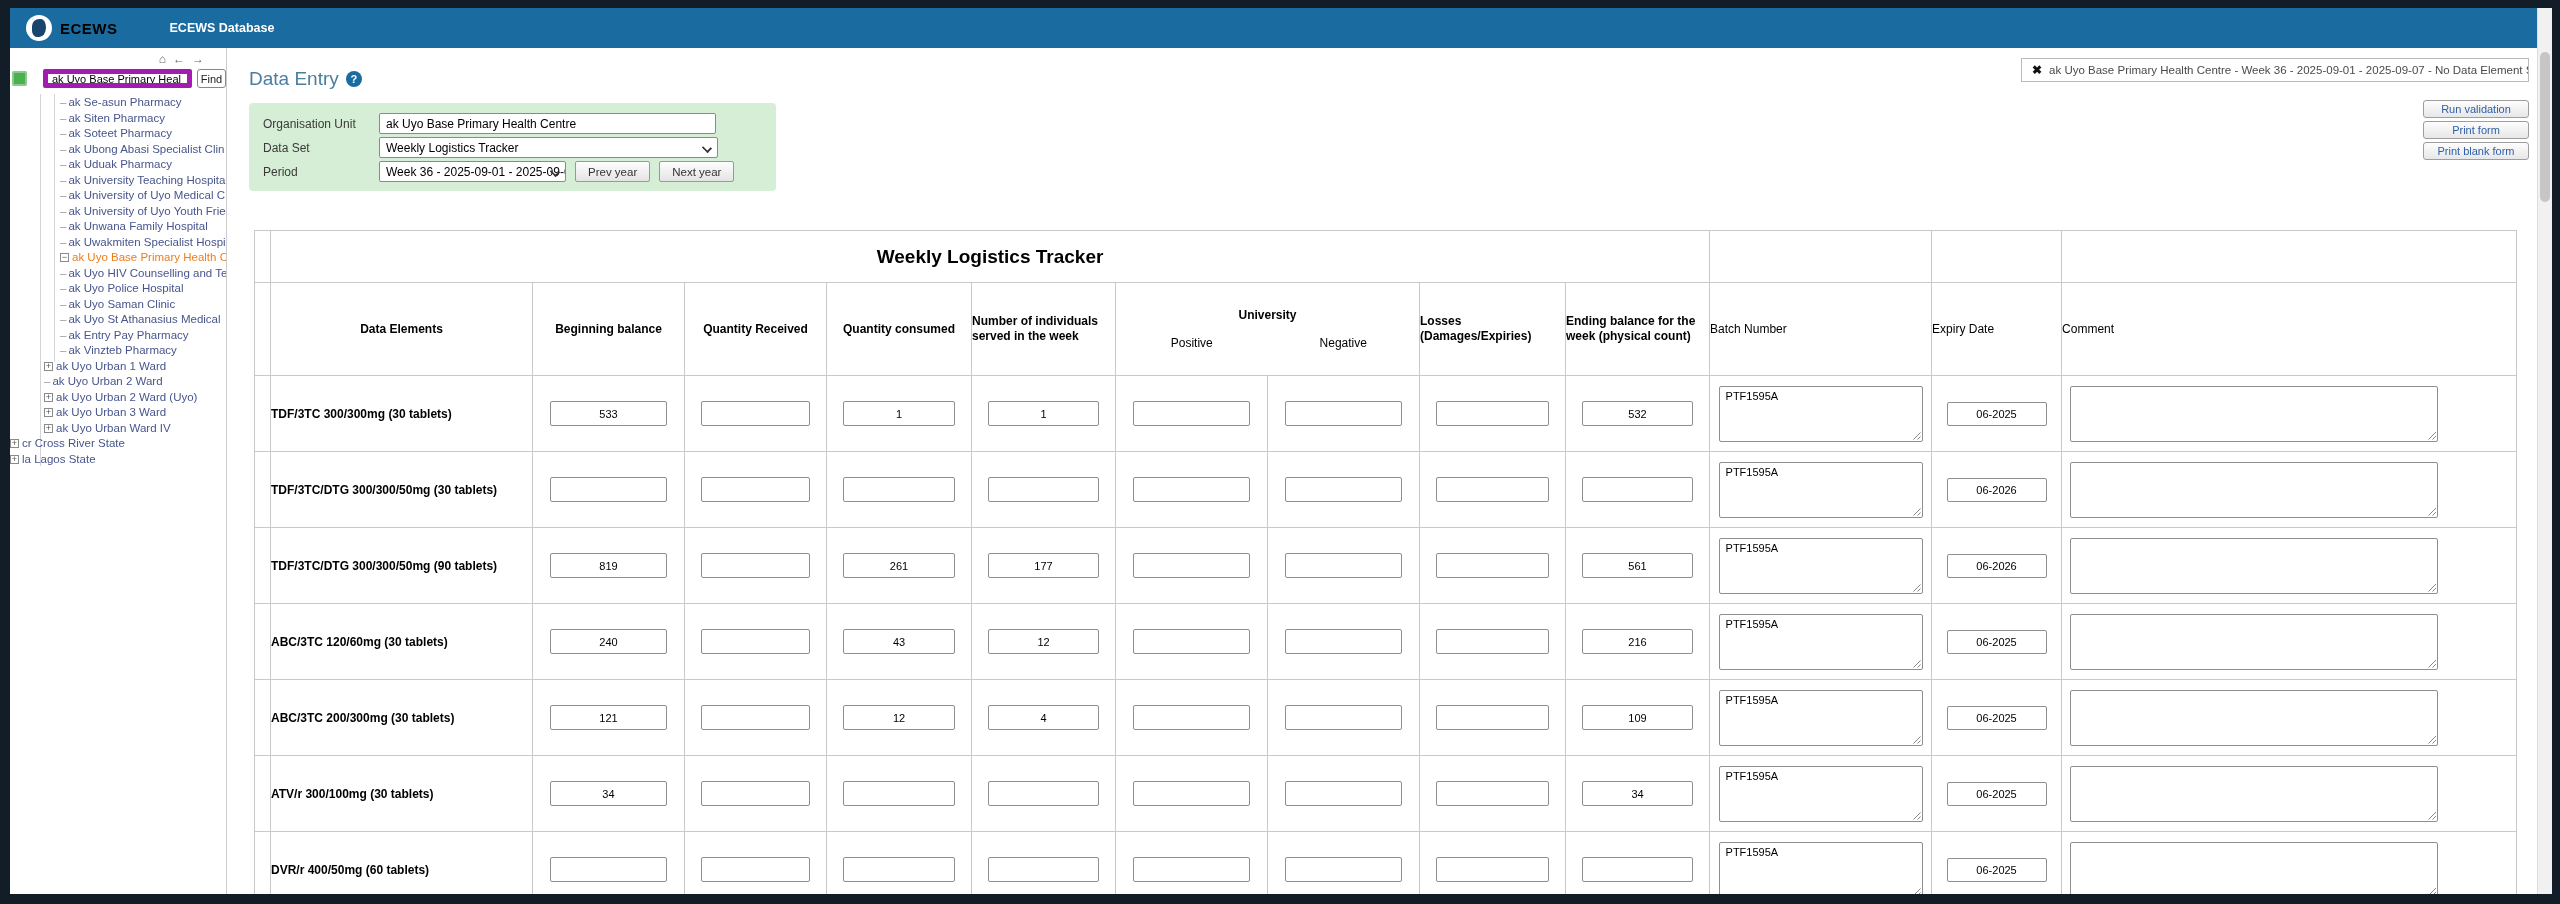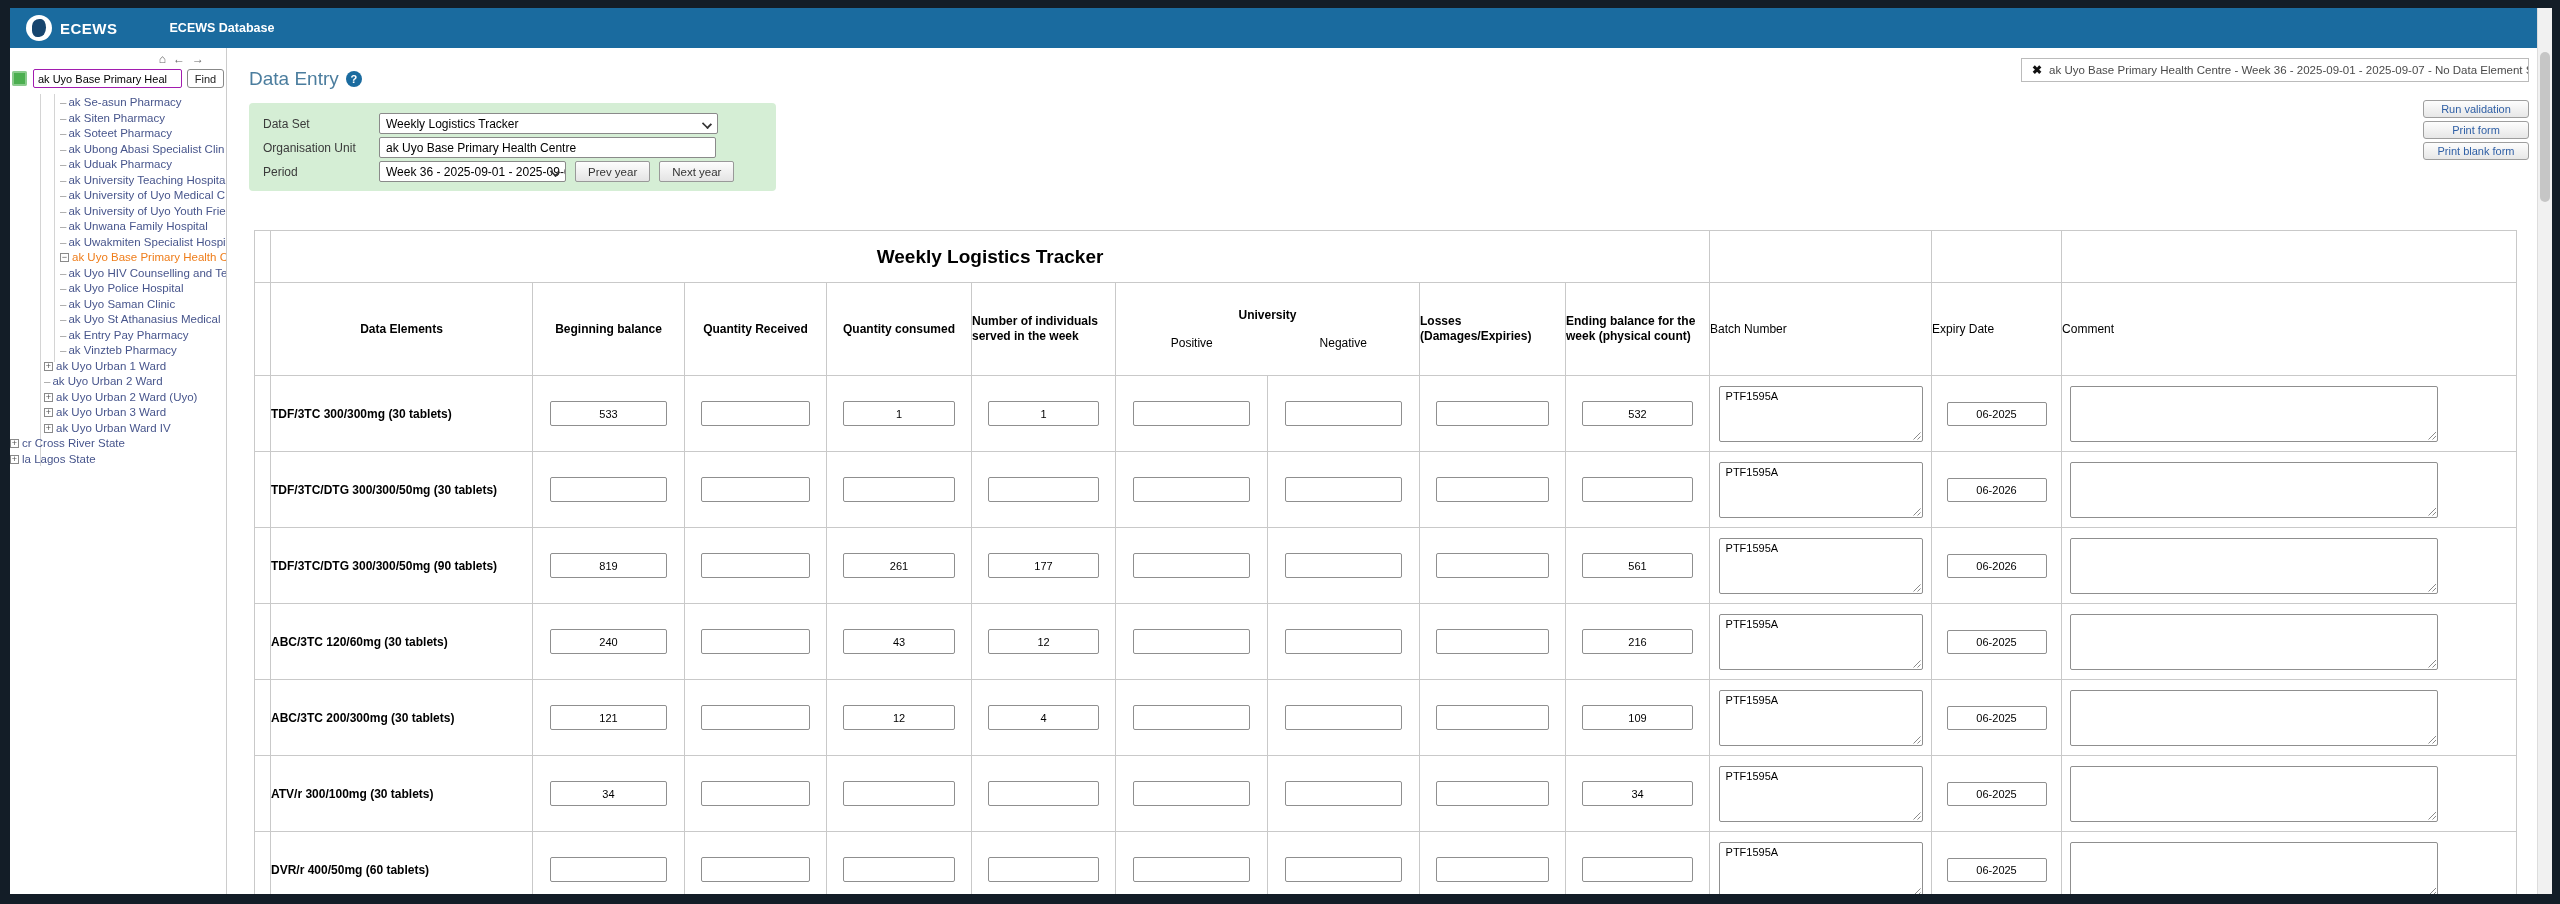--- a/index.html
+++ b/index.html
@@ -6,40 +6,40 @@
   html,body { width:2560px; height:904px; overflow:hidden; }
   body { background:#131d27; position:relative; font-family:"Liberation Sans", sans-serif; }
 
   .app { position:absolute; left:10px; top:8px; right:8px; bottom:10px; background:#fff; overflow:hidden; }
 
   
   .topbar { position:absolute; left:0; top:0; right:15px; height:40px; background:#1a6b9f; display:flex; align-items:center; }
   .brand { display:flex; align-items:center; margin-left:16px; }
   .brand-circle { width:26px; height:26px; background:#fff; border-radius:50%; position:relative; overflow:hidden; }
   .brand-globe { position:absolute; left:6px; top:4px; width:14px; height:18px; background:#17456e; border-radius:60% 40% 55% 45% / 45% 55% 60% 40%; }
-  .brand-text { color:#ffffff; font-weight:bold; font-size:15px; letter-spacing:.5px; margin-left:8px; }
+  .brand-text { color:#000000; font-weight:bold; font-size:15px; letter-spacing:.5px; margin-left:8px; }
   .app-title { color:#fff; font-weight:bold; font-size:12.5px; margin-left:52px; }
   .top-right { margin-left:auto; display:flex; align-items:center; }
   .search-apps { width:190px; background:transparent; border:none; border-bottom:1px solid rgba(255,255,255,.55); color:#e6f1f8; font-size:12px; padding:3px 2px; outline:none; }
   .search-apps::placeholder { color:#c9dfee; }
   .grid-icon { width:19px; height:19px; margin-left:22px; display:grid; grid-template-columns:repeat(3,1fr); grid-template-rows:repeat(3,1fr); gap:2px; }
   .grid-icon i { background:#fff; border-radius:1px; }
   .avatar { width:30px; height:30px; border-radius:50%; background:#a9a9a9; color:#fff; font-weight:bold; font-size:12px; display:flex; align-items:center; justify-content:center; margin-left:20px; margin-right:140px; }
 
   
   .scrollbar { position:absolute; top:0; right:0; width:15px; bottom:0; background:#f1f1f1; border-left:1px solid #ddd; }
   .scroll-thumb { position:absolute; left:2px; right:2px; top:44px; height:150px; background:#c6c6c6; border-radius:6px; }
 
   
   .sidebar { position:absolute; left:0; top:40px; width:217px; bottom:0; background:#fff; border-right:1px solid #ccc; overflow:hidden; }
   .nav-icons { display:flex; justify-content:flex-end; gap:7px; padding:4px 22px 0 0; color:#666; font-size:12px; }
   .nav-icons span { cursor:pointer; }
   .find-row { display:flex; align-items:center; margin:3px 0 4px 2px; }
   .ou-mode-icon { width:15px; height:15px; background:#4caf50; border-radius:2px; box-shadow:inset 0 0 0 2px rgba(255,255,255,.35); flex:none; }
-  .find-input { width:149px; height:19px; border:1px solid #a21caf; border-radius:2px; font-size:11px; padding:0 4px; margin-left:6px; }
+  .find-input { width:149px; height:19px; border:5px solid #a21caf; border-radius:2px; font-size:11px; padding:0 4px; margin-left:16px; }
   .find-btn { height:19px; width:37px; margin-left:5px; border:1px solid #888; border-radius:3px; background:#fff; font-size:11px; color:#222; }
   .tree { position:relative; padding-top:3px; }
   .guide { position:absolute; width:1px; background:#d4d4d4; }
   .g1 { left:30px; top:2px; height:372px; }
   .g2 { left:44px; top:2px; height:268px; }
   .tree-item { height:15.5px; line-height:15.5px; font-size:11.5px; color:#47558c; white-space:nowrap; overflow:hidden; cursor:pointer; position:relative; }
   .tree-item.lvl3 { padding-left:50px; }
   .tree-item.lvl2 { padding-left:34px; }
   .tree-item.lvl1 { }
   .tree-item.sel { color:#ef7d1a; }
@@ -163,29 +163,29 @@
     </div>
 
     <div class="actions">
       <div class="action-btn">Run validation</div>
       <div class="action-btn">Print form</div>
       <div class="action-btn">Print blank form</div>
     </div>
 
     <div class="sel-panel">
       <div class="sel-row">
+        <span class="sel-label">Organisation Unit</span>
+        <input class="sel-input" value="ak Uyo Base Primary Health Centre" style="">
+      </div>
+      <div class="sel-row">
         <span class="sel-label">Data Set</span>
         <div class="sel-select w-dataset">
           <span>Weekly Logistics Tracker</span>
           <span class="chev"></span>
         </div>
-      </div>
-      <div class="sel-row">
-        <span class="sel-label">Organisation Unit</span>
-        <input class="sel-input" value="ak Uyo Base Primary Health Centre" style="">
       </div>
       <div class="sel-row">
         <span class="sel-label">Period</span>
         <div class="sel-select w-period">
           <span>Week 36 - 2025-09-01 - 2025-09-0</span>
           <span class="chev"></span>
         </div>
         <button class="yr-btn">Prev year</button>
         <button class="yr-btn">Next year</button>
       </div>

